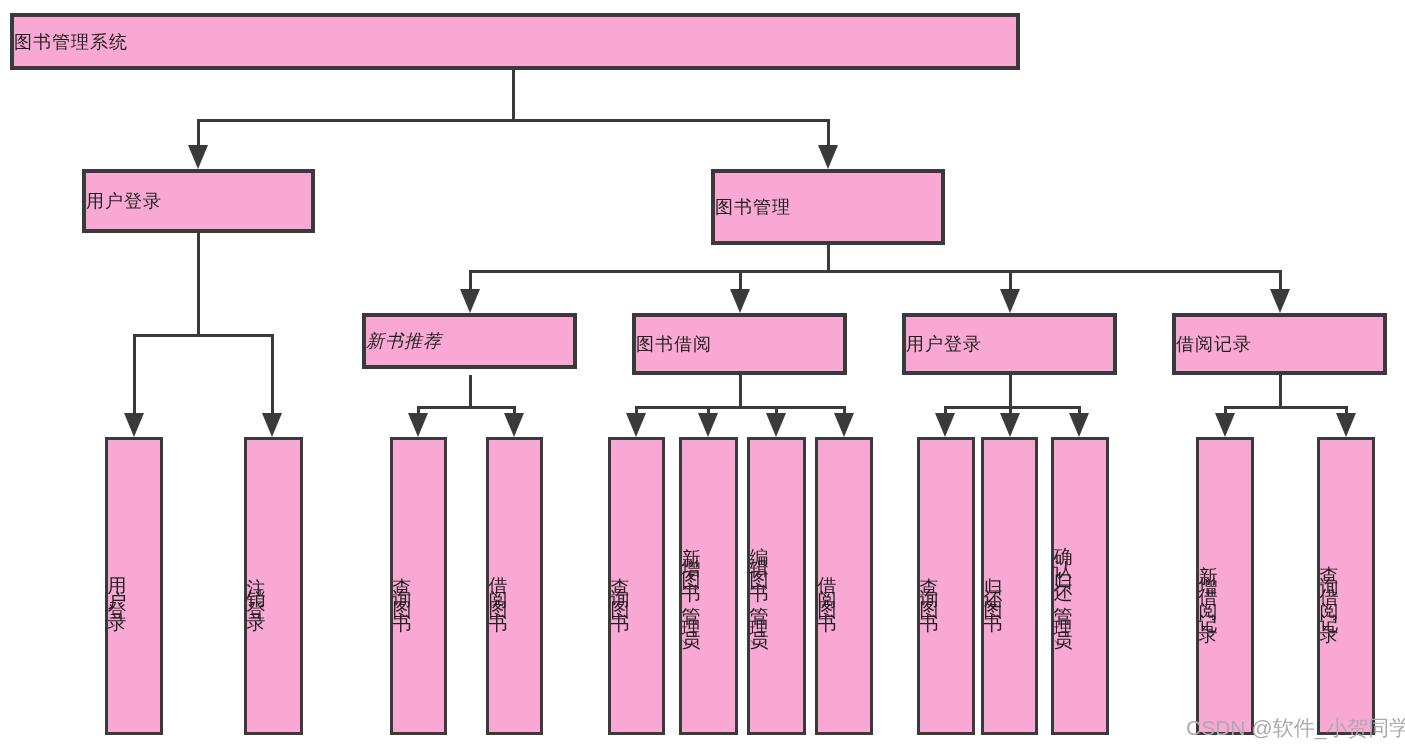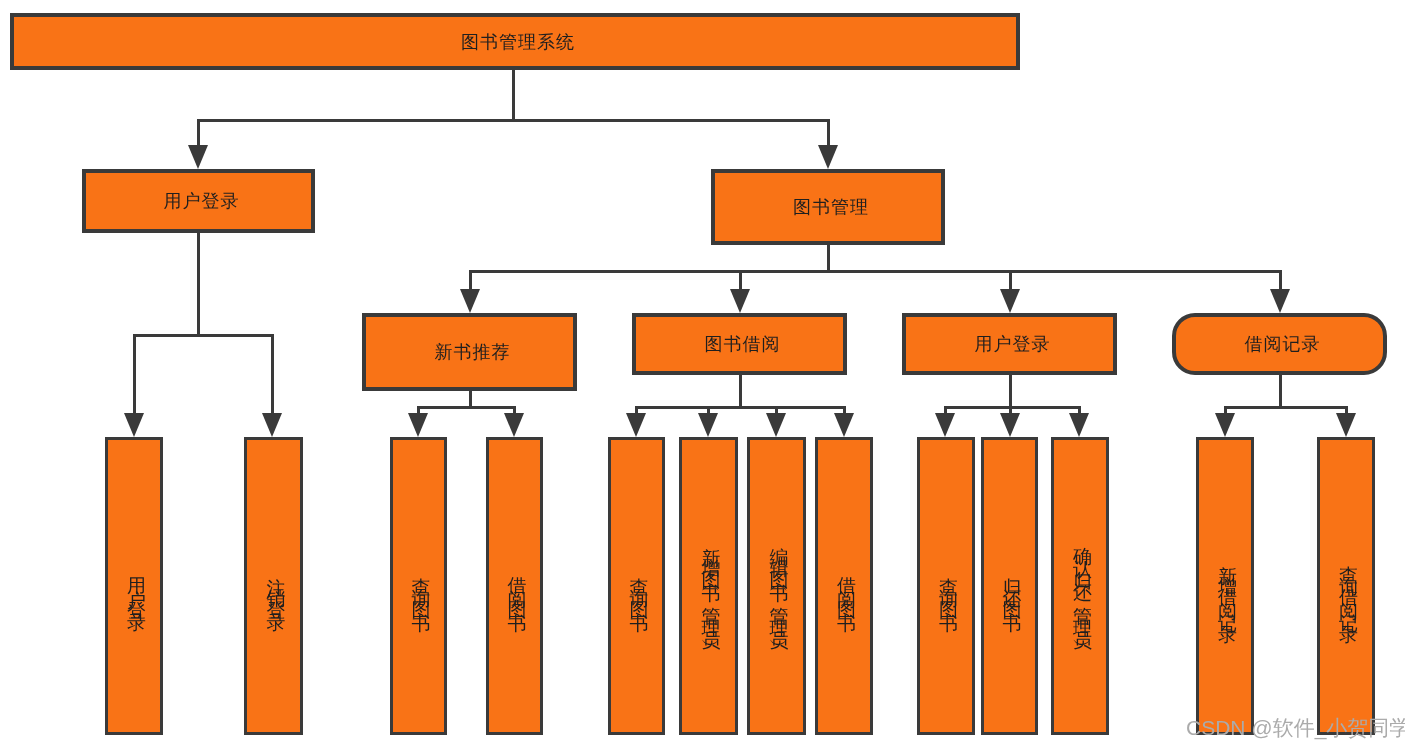--- a/index.html
+++ b/index.html
@@ -16,30 +16,29 @@
   #canvas{
     position:relative;
     width:1405px;
     height:747px;
     background:var(--bg-color);
     overflow:hidden;
   }
   .box{
     position:absolute;
     box-sizing:border-box;
-    background:#f97316;
+    background:#f9a8d4;
     border:4px solid var(--line-color);
     display:flex;
     align-items:center;
-    justify-content:center;
+    justify-content:flex-start;
     color:var(--text-color);
     font-size:18px;
     letter-spacing:1px;
     z-index:2;
-    padding-left:6px;
   }
   .leaf{
     border-width:3px;
   }
   .vtext{
     writing-mode:vertical-rl;
     text-orientation:mixed;
     font-size:19px;
     letter-spacing:12px;
     color:var(--text-color);
@@ -80,33 +79,33 @@
   </div>
 
   <div class="box" style="left:82px;top:169px;width:233px;height:64px;">
     <span>用户登录</span>
   </div>
 
   <div class="box" style="left:711px;top:169px;width:234px;height:76px;">
     <span>图书管理</span>
   </div>
 
-  <div class="box" style="left:362px;top:313px;width:215px;height:78px;">
+  <div class="box" style="left:362px;top:313px;width:215px;height:56px;font-style:italic;">
     <span>新书推荐</span>
   </div>
 
   <div class="box" style="left:632px;top:313px;width:215px;height:62px;">
     <span>图书借阅</span>
   </div>
 
   <div class="box" style="left:902px;top:313px;width:215px;height:62px;">
     <span>用户登录</span>
   </div>
 
-  <div class="box" style="left:1172px;top:313px;width:215px;height:62px;border-radius:23px;">
+  <div class="box" style="left:1172px;top:313px;width:215px;height:62px;">
     <span>借阅记录</span>
   </div>
 
   <div class="box leaf" style="left:105px;top:437px;width:58px;height:298px;">
     <span class="vtext">用户登录</span>
   </div>
 
   <div class="box leaf" style="left:244px;top:437px;width:59px;height:298px;">
     <span class="vtext">注销登录</span>
   </div>

